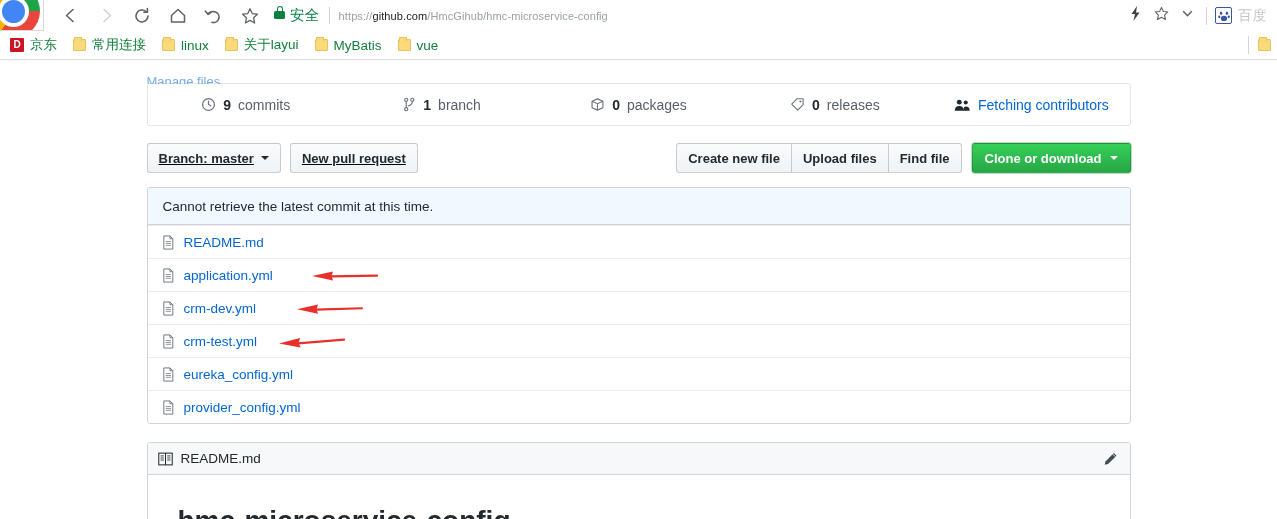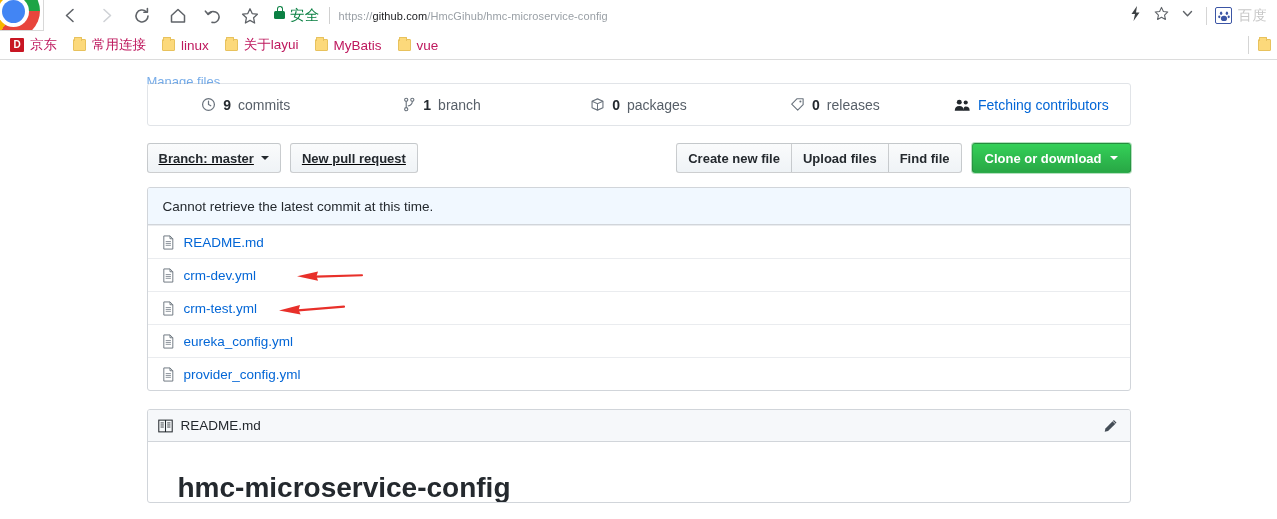--- a/index.html
+++ b/index.html
@@ -86,21 +86,21 @@
     border-bottom: 1px solid #dcdcdc;
     display:flex; align-items:center;
     padding-left: 2px;
     position: relative;
   }
   .bm {
     display:flex; align-items:center; gap:6px;
     padding: 0 8px; height:24px;
     cursor:default;
   }
-  .bm-label { font-size:13.5px; color:#be185d; white-space:nowrap; }
+  .bm-label { font-size:13.5px; color:#15803d; white-space:nowrap; }
   .folder-ico {
     width:13px;height:12px;position:relative;flex:0 0 auto;
     background:#fcd97b; border:1px solid #e8c25d; border-radius:1px;
   }
   .folder-ico::before{
     content:""; position:absolute; top:-3px; left:0; width:6px;height:3px;
     background:#fcd97b; border:1px solid #e8c25d; border-bottom:none; border-radius:1px 1px 0 0;
   }
   .jd-ico {
     width:14px;height:14px;background:#c81623;border-radius:1px;
@@ -449,20 +449,36 @@
           <span class="file-ico">
             <svg width="13" height="15" viewBox="0 0 12 16">
                 <path d="M1 1 L7.6 1 L10.6 4 L10.6 15 L1 15 Z" fill="#fff" stroke="#6a737d" stroke-width="1"></path>
                 <path d="M7.6 1 L7.6 4 L10.6 4" fill="none" stroke="#6a737d" stroke-width="1"></path>
                 <path d="M3 7 L8.6 7 M3 9 L8.6 9 M3 11 L8.6 11" stroke="#6a737d" stroke-width="0.8"></path>
               </svg>
           </span>
           <span class="file-name">README.md</span>
         </div>
 
+        <div class="file-row">
+          <span class="file-ico">
+            <svg width="13" height="15" viewBox="0 0 12 16">
+                <path d="M1 1 L7.6 1 L10.6 4 L10.6 15 L1 15 Z" fill="#fff" stroke="#6a737d" stroke-width="1"></path>
+                <path d="M7.6 1 L7.6 4 L10.6 4" fill="none" stroke="#6a737d" stroke-width="1"></path>
+                <path d="M3 7 L8.6 7 M3 9 L8.6 9 M3 11 L8.6 11" stroke="#6a737d" stroke-width="0.8"></path>
+              </svg>
+          </span>
+          <span class="file-name">application.yml</span>
+          <span class="arrow" style="left:163px; top:10px;">
+            <svg width="67" height="14" viewBox="0 0 67 14">
+                <path d="M66 6.6 L20 7.4" stroke="#e8302a" stroke-width="2.1" stroke-linecap="round"></path>
+                <path d="M1 7 L22 2.4 L20.5 7 L22 11.6 Z" fill="#e8302a"></path>
+              </svg>
+          </span>
+        </div>
 
         <div class="file-row">
           <span class="file-ico">
             <svg width="13" height="15" viewBox="0 0 12 16">
                 <path d="M1 1 L7.6 1 L10.6 4 L10.6 15 L1 15 Z" fill="#fff" stroke="#6a737d" stroke-width="1"></path>
                 <path d="M7.6 1 L7.6 4 L10.6 4" fill="none" stroke="#6a737d" stroke-width="1"></path>
                 <path d="M3 7 L8.6 7 M3 9 L8.6 9 M3 11 L8.6 11" stroke="#6a737d" stroke-width="0.8"></path>
               </svg>
           </span>
           <span class="file-name">crm-dev.yml</span>

